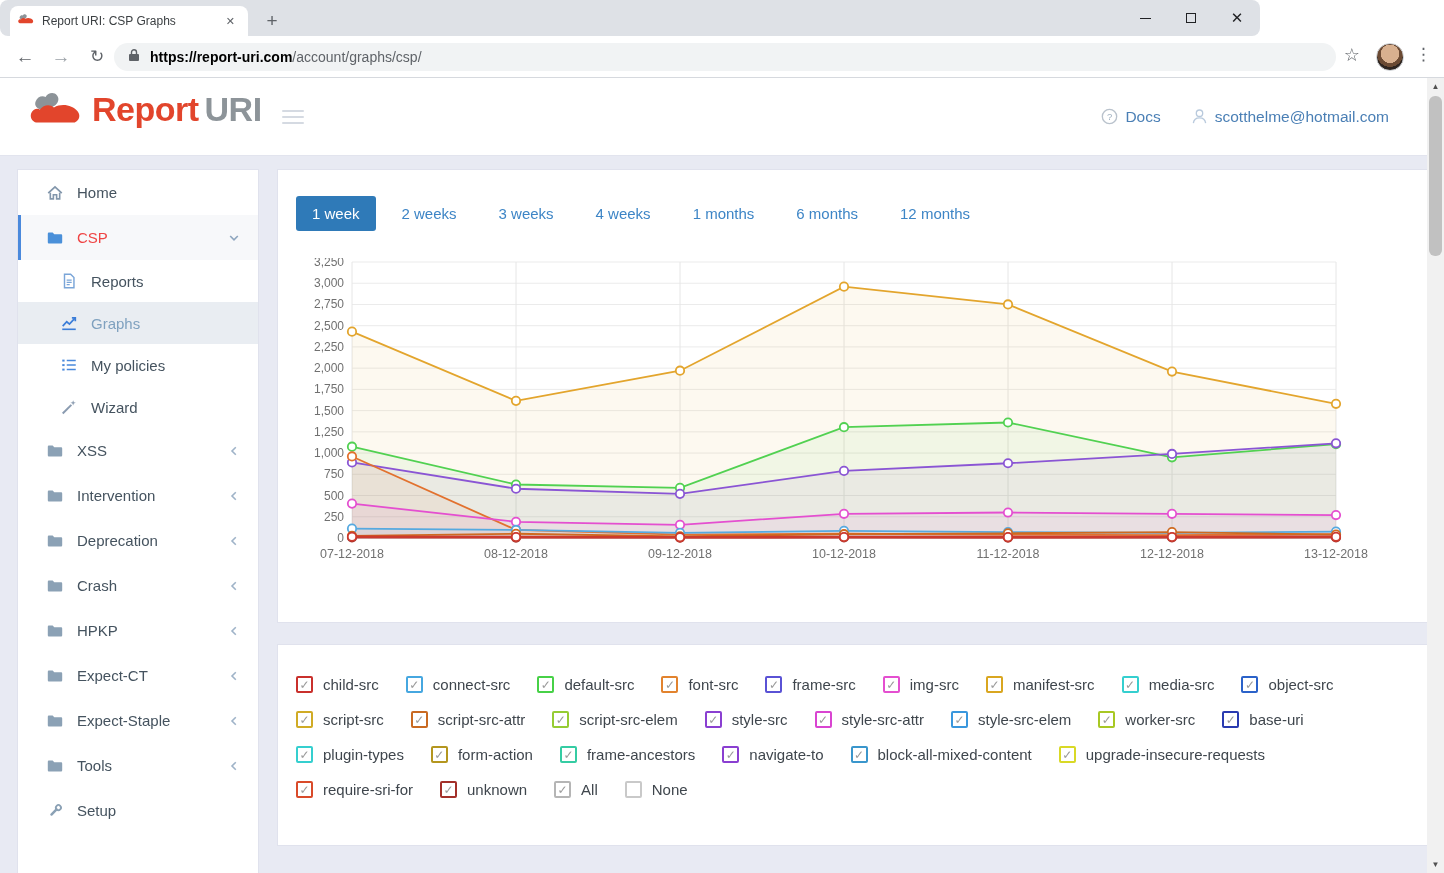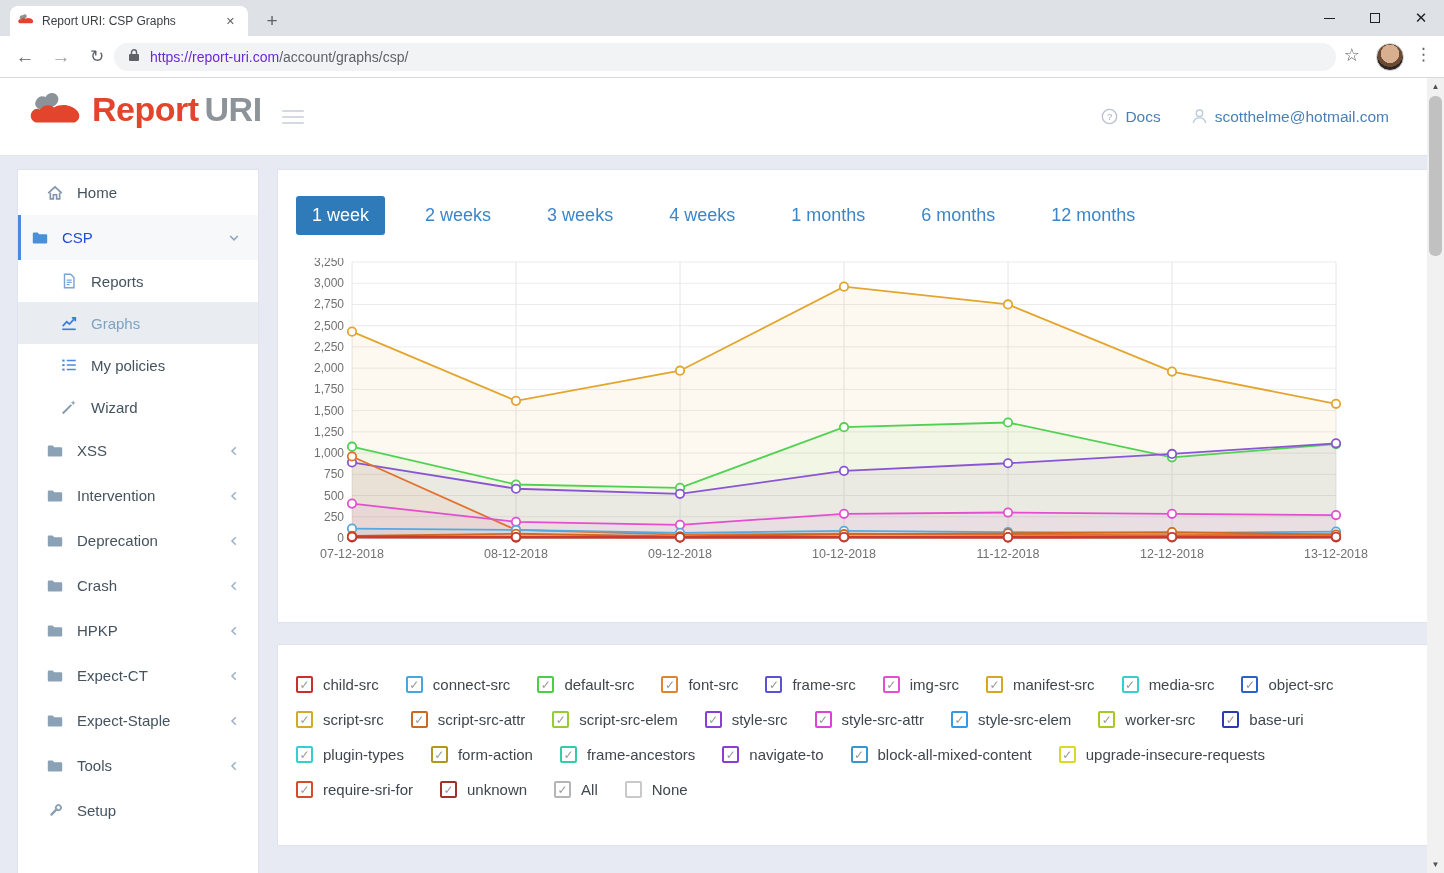--- a/index.html
+++ b/index.html
@@ -1,42 +1,42 @@
 <!DOCTYPE html>
 <html><head>
 <meta charset="utf-8">
 <style>
   * { margin:0; padding:0; box-sizing:border-box; }
   html,body { width:1444px; height:873px; overflow:hidden; background:#fff;
               font-family:"Liberation Sans", sans-serif; }
   #stage { position:relative; width:1444px; height:873px; overflow:hidden; }
 
   
-  .titlebar { position:absolute; left:0; top:0; width:1444px; height:36px; background:#dee1e6; }
+  .titlebar { position:absolute; left:0; top:0; width:1260px; height:36px; background:#dee1e6;border-radius:8px; }
   .tab { position:absolute; left:10px; top:6px; width:238px; height:30px; background:#fff;
          border-radius:8px 8px 0 0; display:flex; align-items:center; padding:0 8px; }
   .tab-title { flex:1; font-size:12px; color:#3c4043; white-space:nowrap; overflow:hidden;
                text-overflow:ellipsis; margin-left:8px; }
   .tab-close { font-size:11px; color:#5f6368; padding:2px 5px; border-radius:50%; }
   .newtab-btn { position:absolute; left:258px; top:7px; width:28px; height:28px; display:flex;
                 align-items:center; justify-content:center; font-size:19px; color:#5f6368; }
   .win-controls { position:absolute; right:0; top:0; height:36px; display:flex; }
   .win-btn { width:46px; height:36px; display:flex; align-items:center; justify-content:center; color:#202124; }
   .win-min-glyph { display:block; width:11px; border-top:1.5px solid #202124; }
   .win-max-glyph { display:block; width:10px; height:10px; border:1.5px solid #202124; }
   .win-close-glyph { font-size:15px; }
 
   .toolbar { position:absolute; left:0; top:36px; width:1444px; height:42px; background:#fff;
              border-bottom:1px solid #d6d9de; }
   .nav-ic { position:absolute; top:0; height:41px; width:30px; display:flex; align-items:center;
             justify-content:center; font-size:19px; color:#5f6368; }
   .omnibox { position:absolute; left:114px; top:7px; width:1222px; height:28px; background:#f1f3f4;
              border-radius:14px; display:flex; align-items:center; padding:0 14px; }
   .url { font-size:14px; color:#5f6368; margin-left:10px; white-space:nowrap; }
-  .url b { color:#6d28d9; font-weight:normal; }
+  .url b { color:#000000; font-weight:bold; }
   .star { position:absolute; right:84px; top:8px; font-size:18px; color:#5f6368; }
   .avatar { position:absolute; right:40px; top:7px; width:28px; height:28px; border-radius:50%;
             background:radial-gradient(circle at 50% 38%, #d8b08f 0 44%, #6b4a33 45% 62%, #2e2520 63%);
             border:1px solid #cfd2d6; }
   .dots { position:absolute; right:12px; top:8px; font-size:17px; color:#5f6368; }
 
   
   .page { position:absolute; left:0; top:78px; width:1427px; height:795px; background:#e8eaf3; }
   .scrollbar { position:absolute; right:0; top:78px; width:17px; height:795px; background:#f1f1f1; }
   .sb-arrow { position:absolute; left:0; width:17px; height:17px; display:flex; align-items:center;
@@ -52,32 +52,32 @@
   .hamburger span { display:block; width:22px; height:2px; background:#d5dae2; margin:4px 0; border-radius:1px; }
   .header-right { position:absolute; right:38px; top:0; height:77px; display:flex; align-items:center; gap:30px; }
   .hdr-link { display:flex; align-items:center; gap:7px; color:#4a7fb5; font-size:15.5px; }
 
   
   .sidebar { position:absolute; left:18px; top:92px; width:240px; height:775px; background:#fff;
              box-shadow:0 0 0 1px rgba(40,50,90,.04); }
   .side-item { height:45px; display:flex; align-items:center; padding-left:28px; position:relative;
                color:#45535f; font-size:15px; }
   .side-item .lbl { margin-left:13px; }
-  .side-item.active-parent { background:#f7f8fa; border-left:3px solid #4a89dc; padding-left:10px; color:#1d4ed8; }
+  .side-item.active-parent { background:#f7f8fa; border-left:3px solid #4a89dc; padding-left:25px; color:#ef4444; }
   .side-item.sub { height:42px; padding-left:42px; }
   .side-item.sub.active { background:#e9edf2; color:#7fa1bf; }
   .side-chev { position:absolute; right:18px; top:50%; transform:translateY(-50%); display:flex; }
 
   
   .card { position:absolute; background:#fff; box-shadow:0 0 0 1px rgba(40,50,90,.04); }
   #card-graph { left:278px; top:92px; width:1150px; height:452px; }
   #card-filters { left:278px; top:567px; width:1150px; height:200px; padding:22px 18px 0 18px; }
 
   .range-tabs { position:absolute; left:18px; top:26px; display:flex; align-items:center; }
-  .range-tab { font-size:18px; color:#3d85c6; padding:9px 16px; margin-right:24px; border-radius:3px; }
+  .range-tab { font-size:15px; color:#3d85c6; padding:9px 16px; margin-right:10px; border-radius:3px; }
   .range-tab.active { background:#2f7ab8; color:#fff; }
 
   #chart-wrap { position:absolute; left:18px; top:88px; width:1112px; height:310px; }
 
   .filter-row { height:35px; display:flex; align-items:center; }
   .filter-item { display:inline-flex; align-items:center; margin-right:27px; }
   .cbox { width:17px; height:17px; border-radius:2px; background:#fff; display:inline-flex;
           align-items:center; justify-content:center; font-size:12px; color:#9b9b9b; }
   .filter-item .flbl { margin-left:10px; font-size:15px; color:#3f464d; }
 </style>

